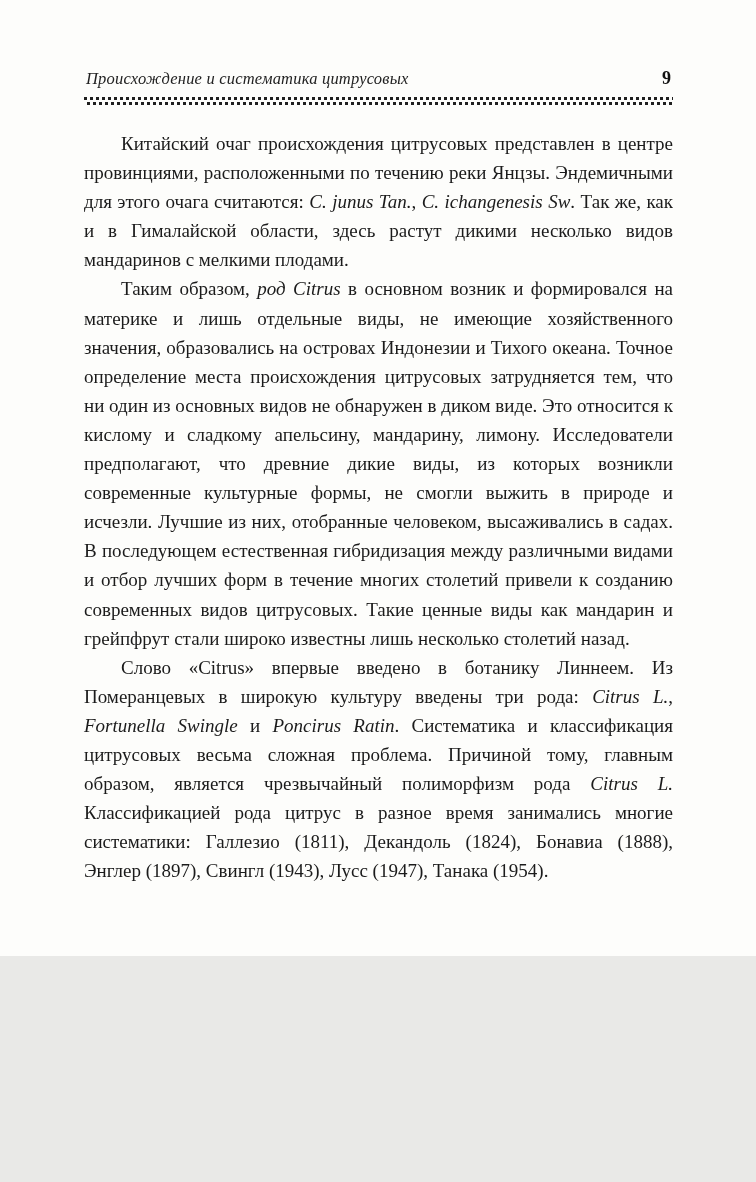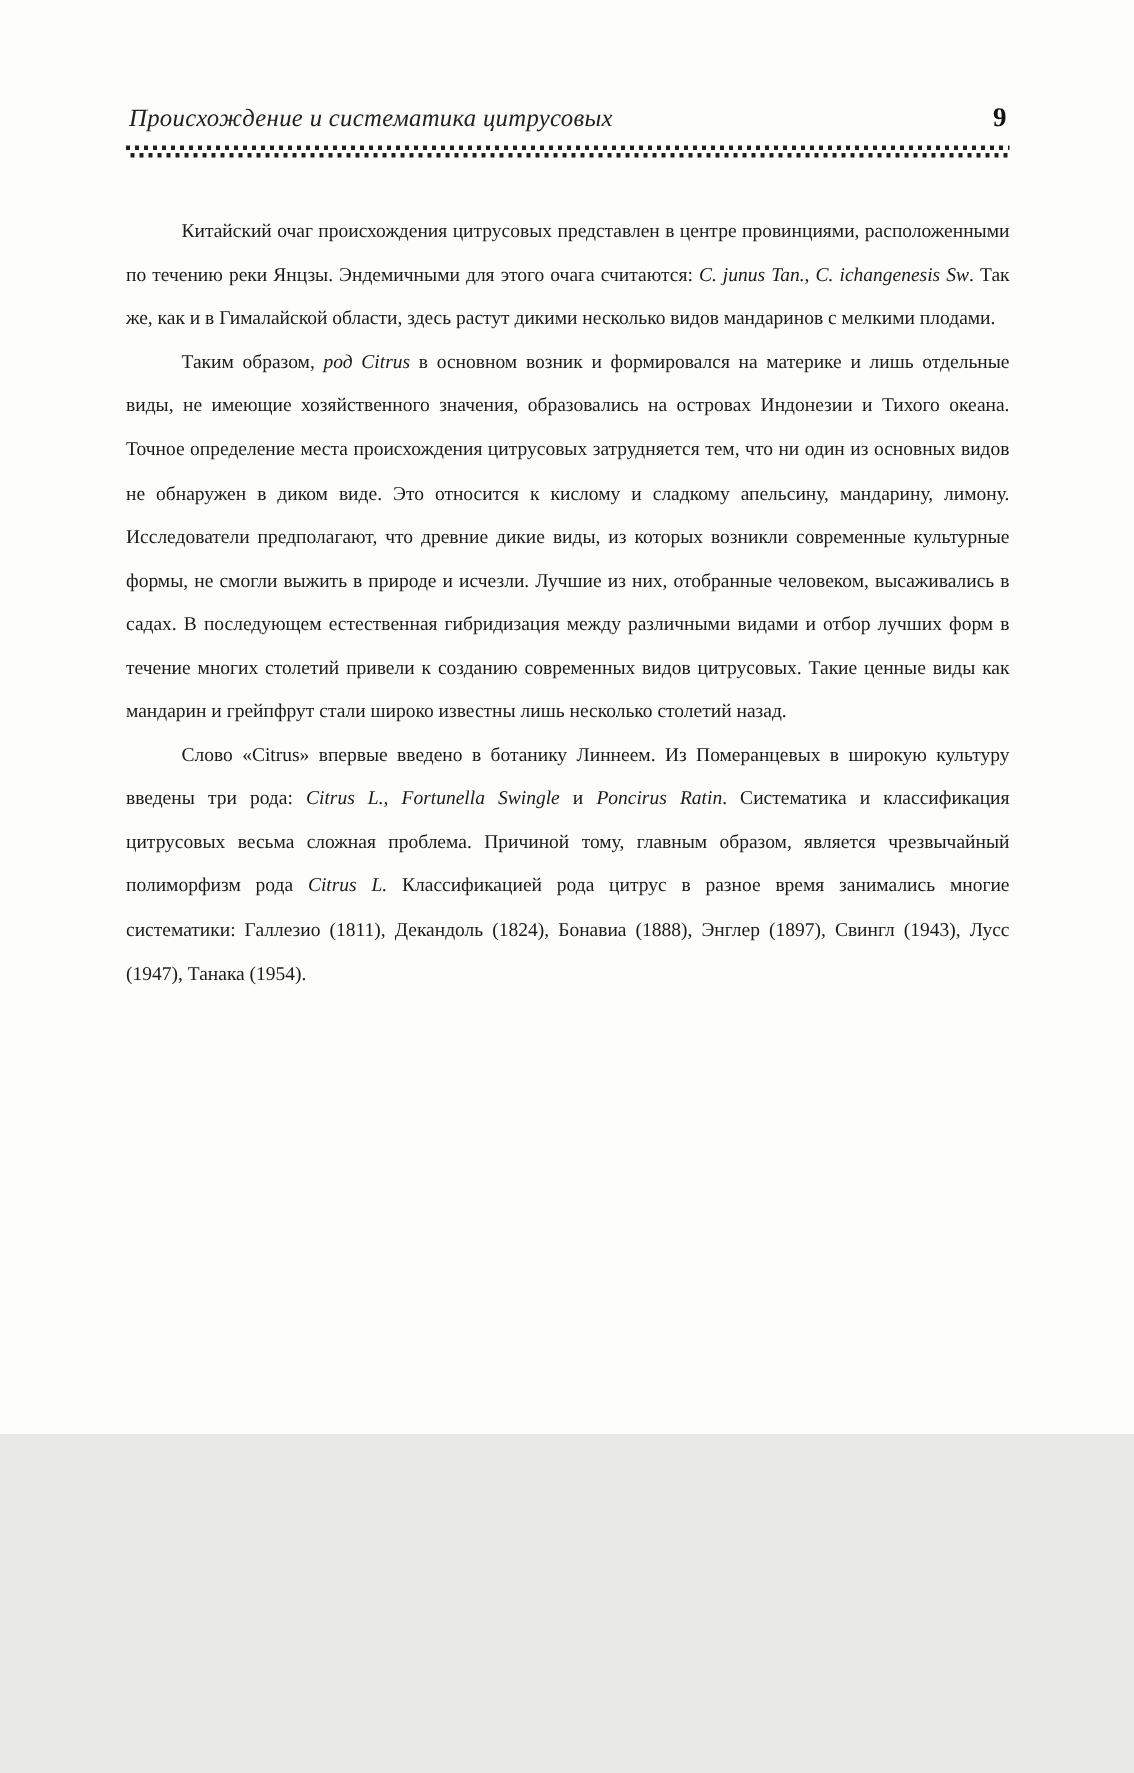--- a/index.html
+++ b/index.html
@@ -40,22 +40,22 @@
     height: 9px;
     margin-top: 2px;
     background-image:
       repeating-linear-gradient(to right, #1f1f1f 0 3px, transparent 3px 6px),
       repeating-linear-gradient(to right, #1f1f1f 0 3px, transparent 3px 6px);
     background-size: 6px 3px, 6px 3px;
     background-position: 0 0, 3px 5px;
     background-repeat: repeat-x, repeat-x;
   }
   .body-text {
-    margin-top: 33px;
-    font-size: 13px;
+    margin-top: 23px;
+    font-size: 19px;
     line-height: 29.1px;
     text-align: justify;
   }
   .para {
     margin: 0;
     text-indent: 37px;
   }
   .italic { font-style: italic; }
   .bold-italic { font-style: italic; font-weight: normal; }
 </style>

